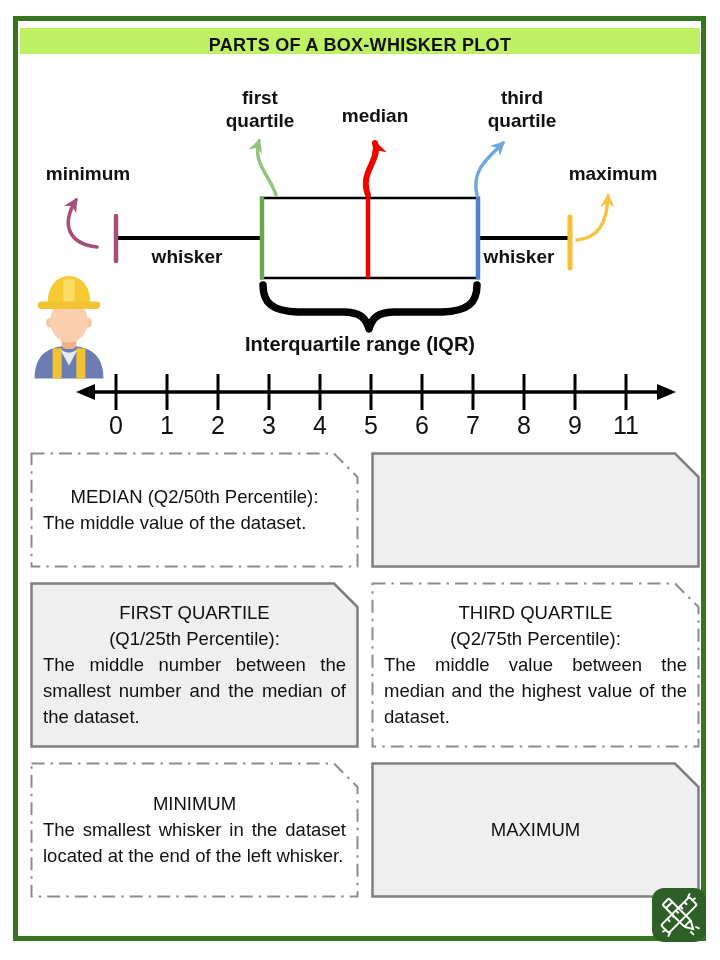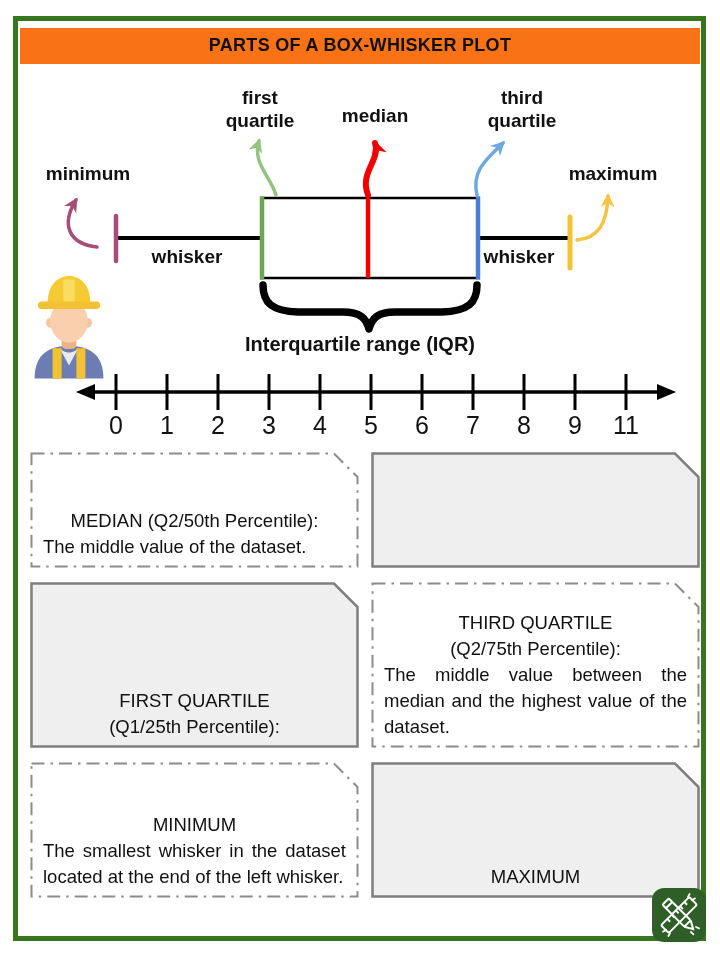--- a/index.html
+++ b/index.html
@@ -5,43 +5,43 @@
   html,body{margin:0;padding:0;background:#ffffff;}
   .page{
     position:relative;width:720px;height:960px;overflow:hidden;background:#ffffff;
     font-family:"Liberation Sans",sans-serif;color:#111;
   }
   .frame{
     position:absolute;left:13px;top:16px;width:693px;height:925px;
     box-sizing:border-box;border:5px solid #38761d;pointer-events:none;
   }
   .title-bar{
-    position:absolute;left:20px;top:28px;width:680px;height:36px;
-    background:#f97316;text-align:center;line-height:35px;
+    position:absolute;left:20px;top:28px;width:680px;height:26px;
+    background:#bef264;text-align:center;line-height:35px;
     font-weight:bold;font-size:18px;letter-spacing:.3px;
   }
   .diagram-svg{position:absolute;left:0;top:0;width:720px;height:960px;}
   .dlabel{position:absolute;font-weight:bold;font-size:19px;line-height:1.22;text-align:center;}
   .lab-fq{left:208px;top:86px;width:104px;}
   .lab-med{left:328px;top:104px;width:94px;}
   .lab-tq{left:470px;top:86px;width:104px;}
   .lab-min{left:36px;top:162px;width:104px;}
   .lab-max{left:561px;top:162px;width:104px;}
   .lab-wl{left:136px;top:245px;width:102px;}
   .lab-wr{left:468px;top:245px;width:102px;}
   .lab-iqr{left:236px;top:332px;width:248px;font-size:20px;}
   .nl-labels{position:absolute;left:0;top:411px;width:720px;height:34px;}
   .nl-num{position:absolute;top:0;width:44px;margin-left:-22px;text-align:center;
     font-size:25px;color:#111;}
   .defs-grid{
     position:absolute;left:30px;top:452px;width:670px;
     display:grid;grid-template-columns:329px 329px;grid-template-rows:116px 166px 136px;
     column-gap:12px;row-gap:14px;
   }
-  .defbox{position:relative;display:flex;flex-direction:column;justify-content:flex-end;
+  .defbox{position:relative;display:flex;flex-direction:column;justify-content:center;
     padding:8px 13px;box-sizing:border-box;}
   .defbox-frame{position:absolute;left:0;top:0;z-index:0;}
   .def-content{position:relative;z-index:1;font-size:18.5px;line-height:26px;}
   .def-title,.def-sub{text-align:center;}
   .def-body{text-align:justify;}
   .logo{position:absolute;left:652px;top:888px;width:54px;height:54px;}
 </style>
 </head>
 <body>
 
@@ -151,20 +151,21 @@
           <path d="M1.5 1.5 H304 L327.5 25 V114.5 H1.5 Z" fill="#efefef" stroke="#7f7f7f" stroke-width="2.5"></path>
         </svg>
     </article>
     <article class="defbox">
         <svg width="329" height="166" class="defbox-frame">
           <path d="M1.5 1.5 H304 L327.5 25 V164.5 H1.5 Z" fill="#efefef" stroke="#7f7f7f" stroke-width="2.5"></path>
         </svg>
       <div class="def-content">
         <div class="def-title">FIRST QUARTILE</div>
         <div class="def-sub">(Q1/25th Percentile):</div>
+        <div class="def-body">The middle number between the smallest number and the median of the dataset.</div>
       </div>
     </article>
     <article class="defbox">
         <svg width="329" height="166" class="defbox-frame">
           <path d="M1.5 1.5 H304 L327.5 25 V164.5 H1.5 Z" fill="#ffffff" stroke="#8c8c8c" stroke-width="2" stroke-dasharray="13 6 2.5 6"></path>
         </svg>
       <div class="def-content">
         <div class="def-title">THIRD QUARTILE</div>
         <div class="def-sub">(Q2/75th Percentile):</div>
         <div class="def-body">The middle value between the median and the highest value of the dataset.</div>

